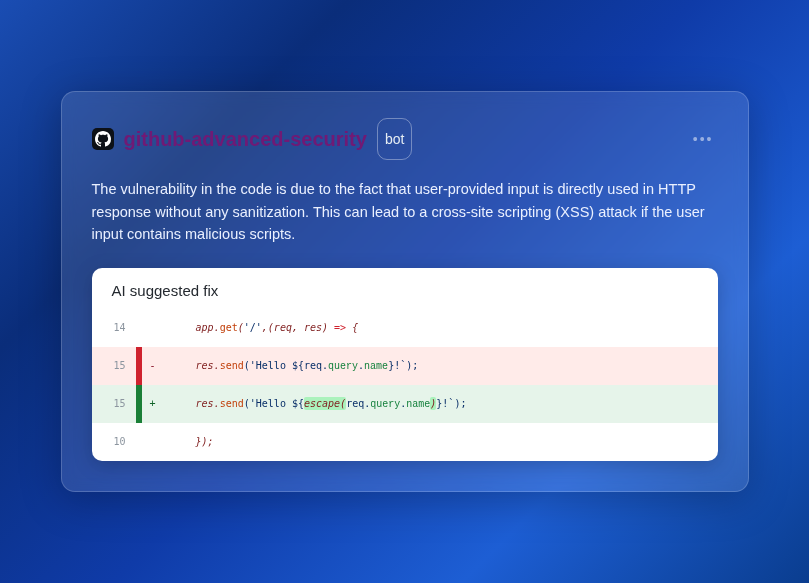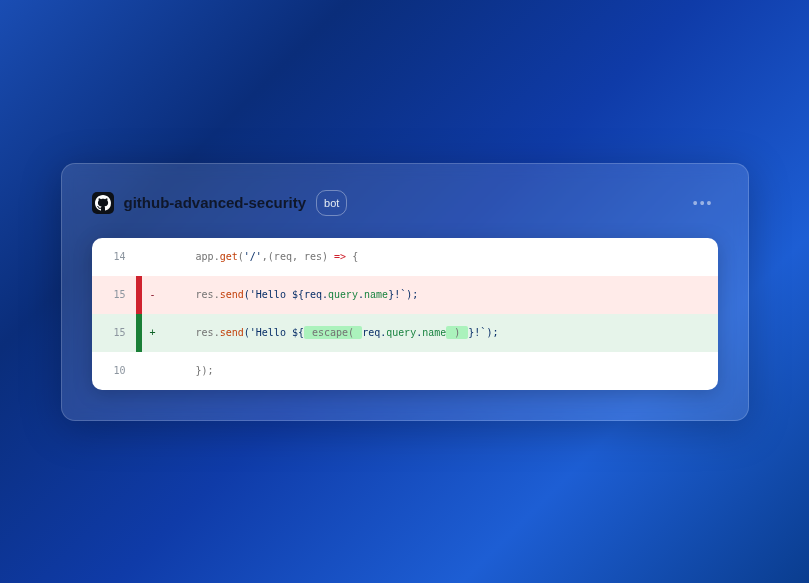--- a/index.html
+++ b/index.html
@@ -33,30 +33,30 @@
       height: 22px;
       background: #0d1117;
       border-radius: 5px;
       display: flex;
       align-items: center;
       justify-content: center;
       flex-shrink: 0;
     }
     .gh-icon svg { width: 16px; height: 16px; fill: #fff; }
     .author {
-      color: #0f172a;
+      color: #701a75;
       font-weight: 600;
-      font-size: 15px;
+      font-size: 20px;
     }
     .bot-badge {
-      font-size: 11px;
+      font-size: 14px;
       color: #e6edf3;
       border: 1px solid rgba(255,255,255,0.35);
       border-radius: 10px;
-      padding: 6px 7px;
+      padding: 12px 7px;
       font-weight: 500;
     }
     .kebab {
       margin-left: auto;
       color: rgba(255,255,255,0.5);
       font-size: 14px;
       letter-spacing: 2px;
       cursor: pointer;
       padding: 4px;
     }
@@ -114,45 +114,47 @@
     .line.ctx .sign { color: transparent; }
     .line.del { background: #ffebe9; }
     .line.del .marker { background: #cf222e; }
     .line.del .sign { color: #82071e; }
     .line.add { background: #e6f4ea; }
     .line.add .marker { background: #1a7f37; }
     .line.add .sign { color: #116329; }
     .tok-fn { color: #c2410c; }
     .tok-prop { color: #15803d; font-family: Liberation Mono, monospace; }
     .tok-str { color: #0a3069; }
-    .tok-punc { color: #737373; }
+    .tok-punc { color: #7f1d1d; font-style: italic; }
     .tok-arrow { color: #cf222e; }
     .hl-add {
       background: #abf2bc;
       border-radius: 2px;
-      padding: 1px 8px;
+      padding: 1px 0;
     }
   </style>
 </head>
 <body>
 
 <div class="card">
   <div class="header">
     <div class="gh-icon">
       <svg viewBox="0 0 16 16">
           <path d="M8 0C3.58 0 0 3.58 0 8c0 3.54 2.29 6.53 5.47 7.59.4.07.55-.17.55-.38 0-.19-.01-.82-.01-1.49-2.01.37-2.53-.49-2.69-.94-.09-.23-.48-.94-.82-1.13-.28-.15-.68-.52-.01-.53.63-.01 1.08.58 1.23.82.72 1.21 1.87.87 2.33.66.07-.52.28-.87.51-1.07-1.78-.2-3.64-.89-3.64-3.95 0-.87.31-1.59.82-2.15-.08-.2-.36-1.02.08-2.12 0 0 .67-.21 2.2.82.64-.18 1.32-.27 2-.27.68 0 1.36.09 2 .27 1.53-1.04 2.2-.82 2.2-.82.44 1.1.16 1.92.08 2.12.51.56.82 1.27.82 2.15 0 3.07-1.87 3.75-3.65 3.95.29.25.54.73.54 1.48 0 1.07-.01 1.93-.01 2.2 0 .21.15.46.55.38A8.013 8.013 0 0016 8c0-4.42-3.58-8-8-8z"></path>
         </svg>
     </div>
     <span class="author">github-advanced-security</span>
     <span class="bot-badge">bot</span>
     <span class="kebab">•••</span>
   </div>
 
+  <p class="body-text">The vulnerability in the code is due to the fact that user-provided input is directly used in HTTP response without any sanitization. This can lead to a cross-site scripting (XSS) attack if the user input contains malicious scripts.</p>
 
   <div class="code-card">
+    <div class="code-title">AI suggested fix</div>
     <div class="code-lines" id="code-lines">
         <div class="line ctx">
           <div class="ln">14</div>
           <div class="marker"></div>
           <div class="sign"> </div>
           <div class="code"><span class="tok-punc">    app.</span><span class="tok-fn">get</span><span class="tok-punc">(</span><span class="tok-str">'/'</span><span class="tok-punc">,(req, res) </span><span class="tok-arrow">=&gt;</span><span class="tok-punc"> {</span></div>
         </div>
         <div class="line del">
           <div class="ln">15</div>
           <div class="marker"></div>

